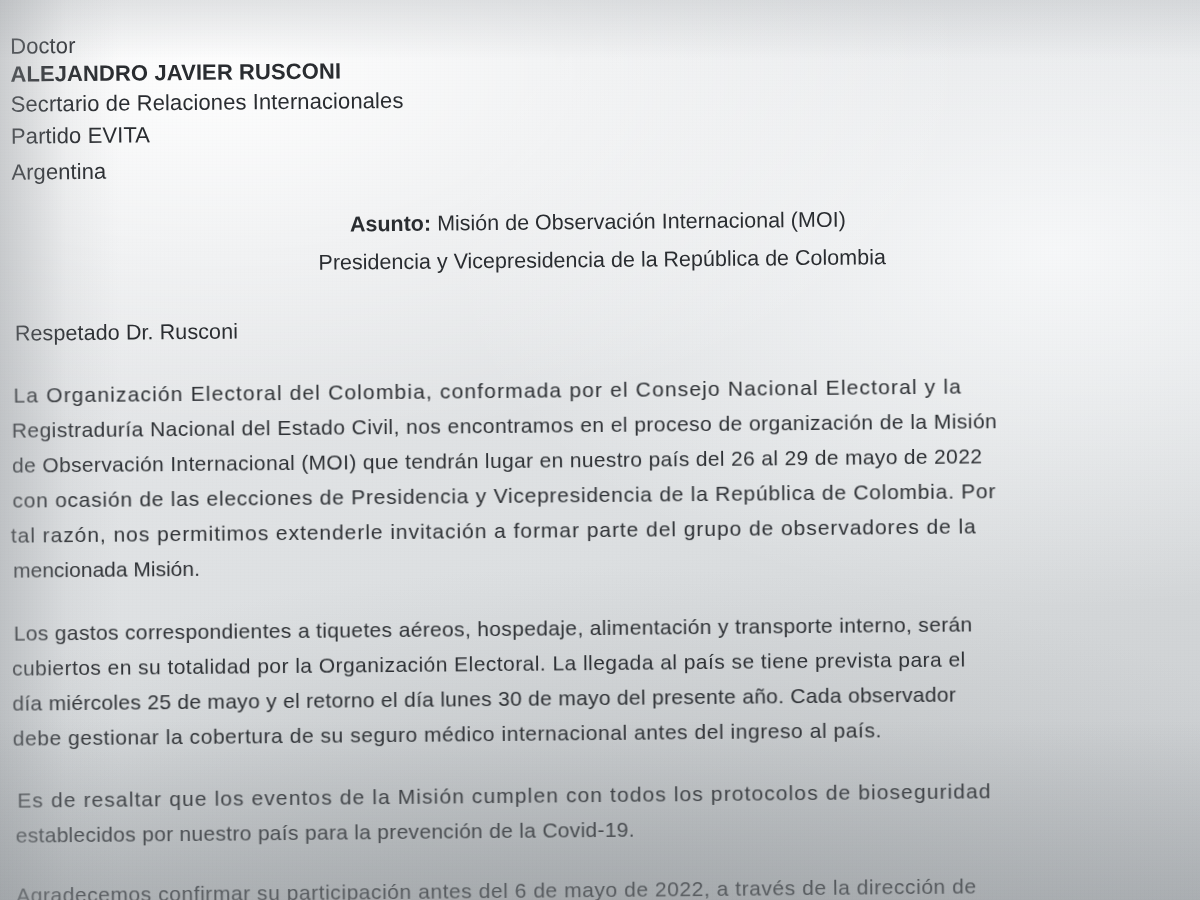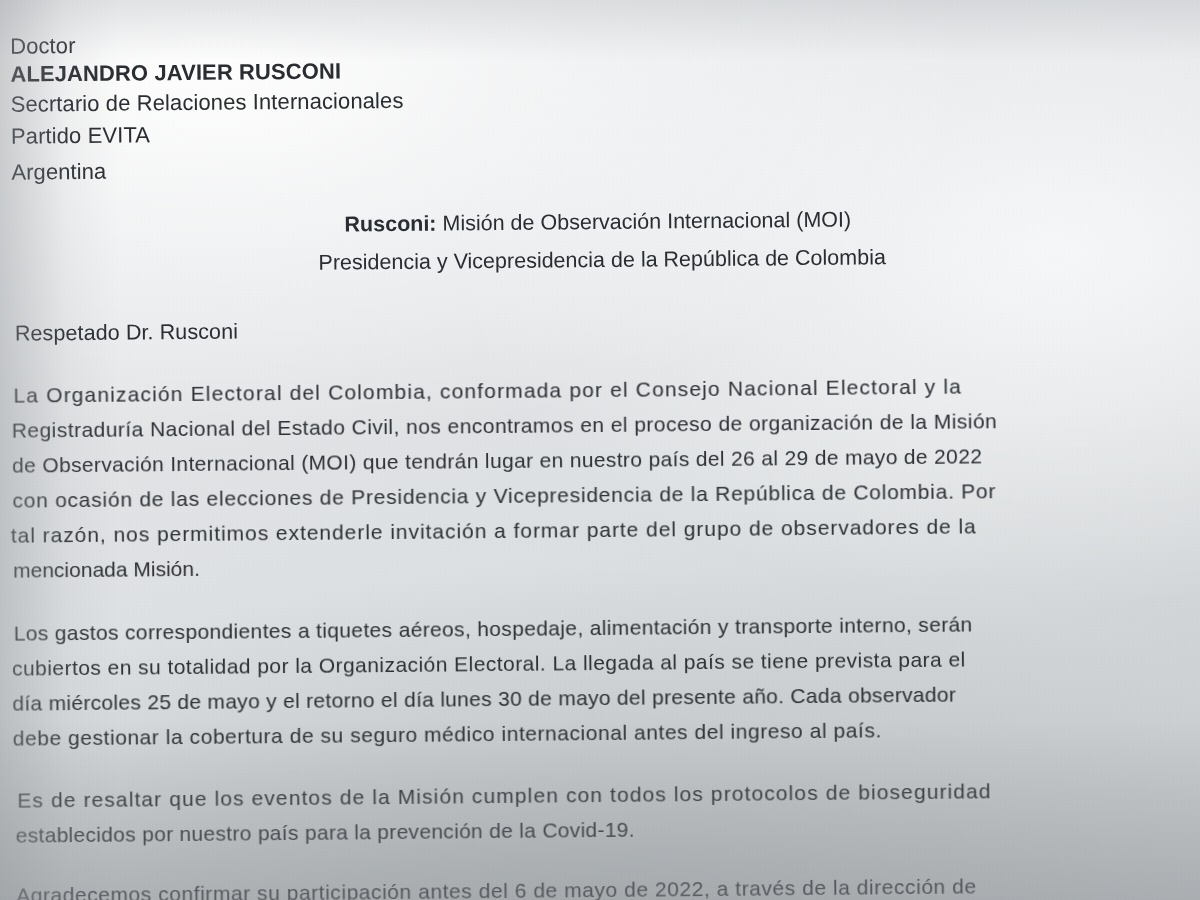--- a/index.html
+++ b/index.html
@@ -110,21 +110,21 @@
 
   <div class="doc">
 
     <div class="blk head-line" style="left:14px; top:30px;">Doctor</div>
     <div class="blk head-line bold" style="left:14px; top:58px;">ALEJANDRO JAVIER RUSCONI</div>
     <div class="blk head-line" style="left:14px; top:88px;">Secrtario de Relaciones Internacionales</div>
     <div class="blk head-line" style="left:14px; top:120px;">Partido EVITA</div>
     <div class="blk head-line" style="left:14px; top:156px;">Argentina</div>
 
     <div class="asunto" style="left:20px; top:210px;">
-      <span class="bold">Rusconi:</span>
+      <span class="bold">Asunto:</span>
       <span>Misión de Observación Internacional (MOI)</span>
     </div>
     <div class="asunto-2" style="left:4px; top:248px;">Presidencia y Vicepresidencia de la República de Colombia</div>
 
     <div class="blk" style="left:16px; top:318px;">Respetado Dr. Rusconi</div>
 
     <div class="para soft1" style="left:14px; top:378px; letter-spacing:1.15px;">La Organización Electoral del Colombia, conformada por el Consejo Nacional Electoral y la</div>
     <div class="para soft1" style="left:12px; top:413px; letter-spacing:0.45px;">Registraduría Nacional del Estado Civil, nos encontramos en el proceso de organización de la Misión</div>
     <div class="para soft1" style="left:12px; top:448px; letter-spacing:0.35px;">de Observación Internacional (MOI) que tendrán lugar en nuestro país del 26 al 29 de mayo de 2022</div>
     <div class="para soft1" style="left:12px; top:483px; letter-spacing:0.75px;">con ocasión de las elecciones de Presidencia y Vicepresidencia de la República de Colombia. Por</div>

